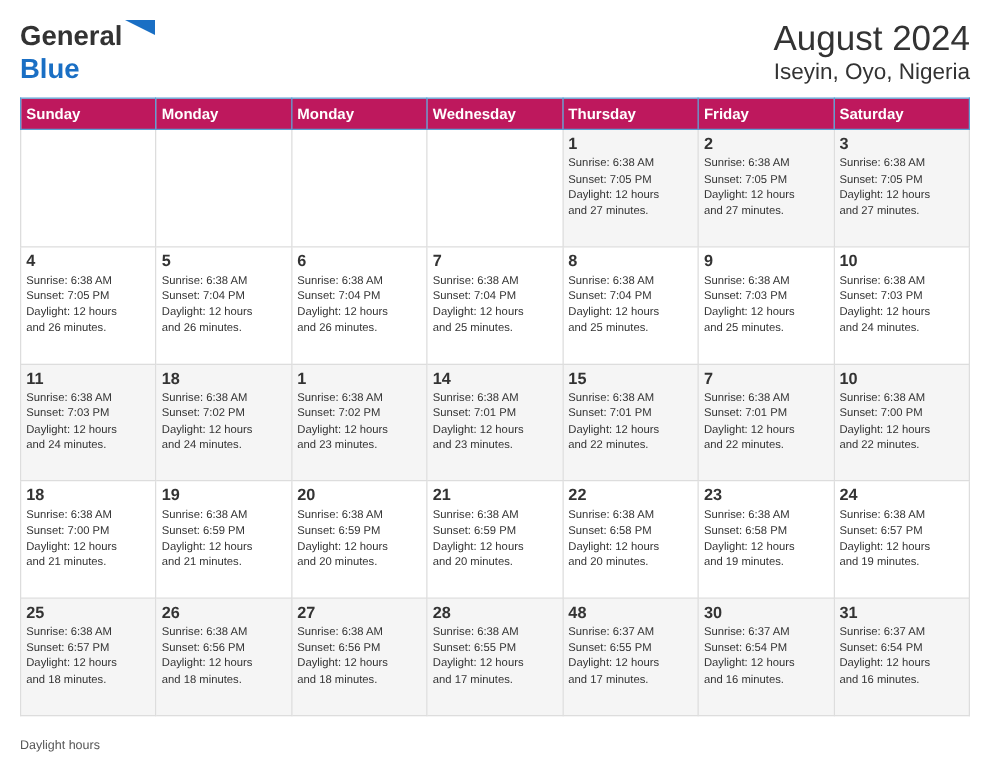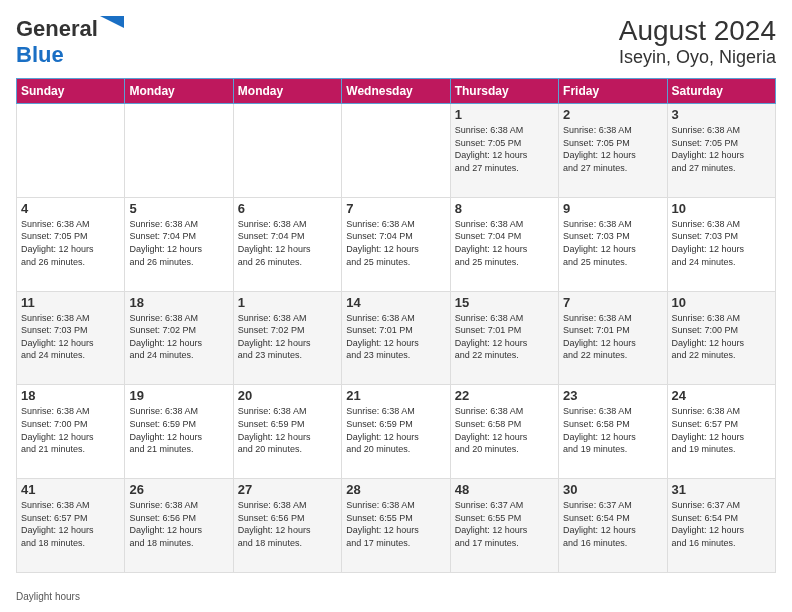--- a/index.html
+++ b/index.html
@@ -309,21 +309,21 @@
           <td>
             <div class="day-number">24</div>
             <div class="day-info" style="white-space: pre-line;">Sunrise: 6:38 AM
 Sunset: 6:57 PM
 Daylight: 12 hours
 and 19 minutes.</div>
           </td>
         </tr>
         <tr>
           <td>
-            <div class="day-number">41</div>
+            <div class="day-number">25</div>
             <div class="day-info" style="white-space: pre-line;">Sunrise: 6:38 AM
 Sunset: 6:57 PM
 Daylight: 12 hours
 and 18 minutes.</div>
           </td>
           <td>
             <div class="day-number">26</div>
             <div class="day-info" style="white-space: pre-line;">Sunrise: 6:38 AM
 Sunset: 6:56 PM
 Daylight: 12 hours

